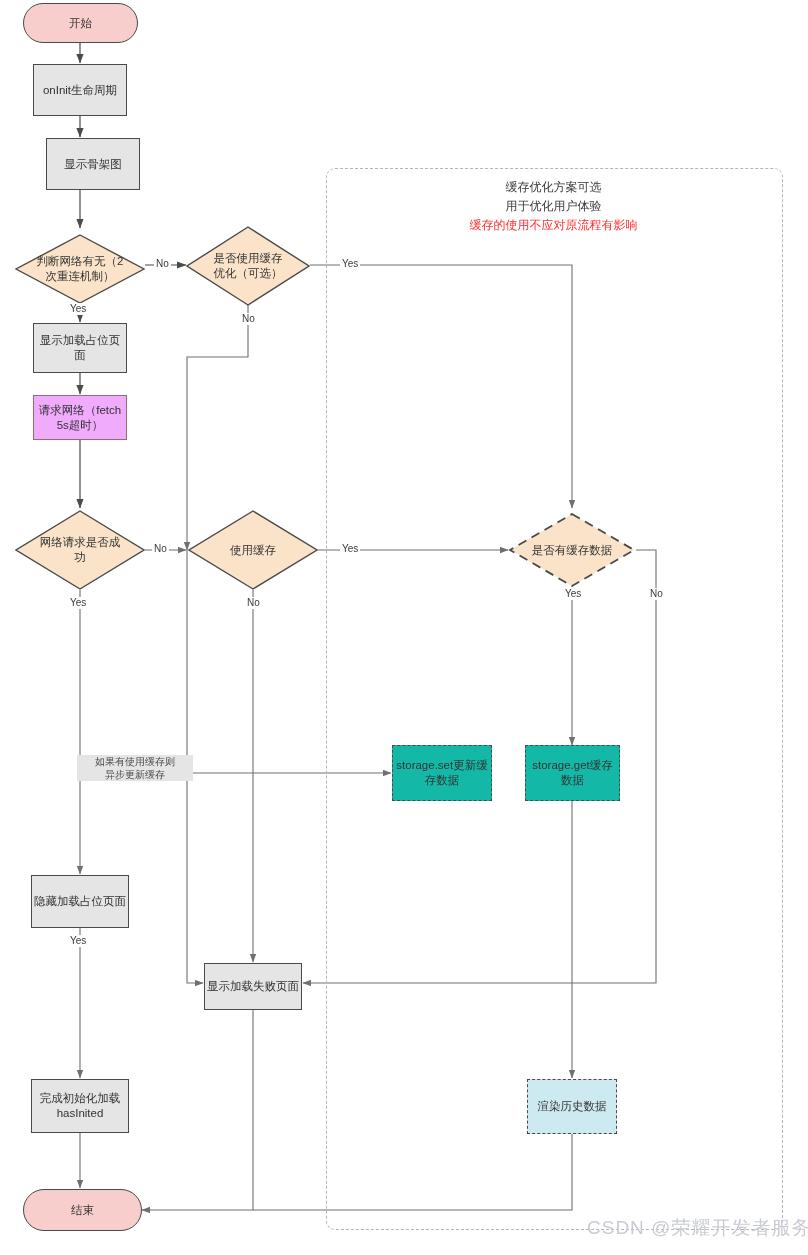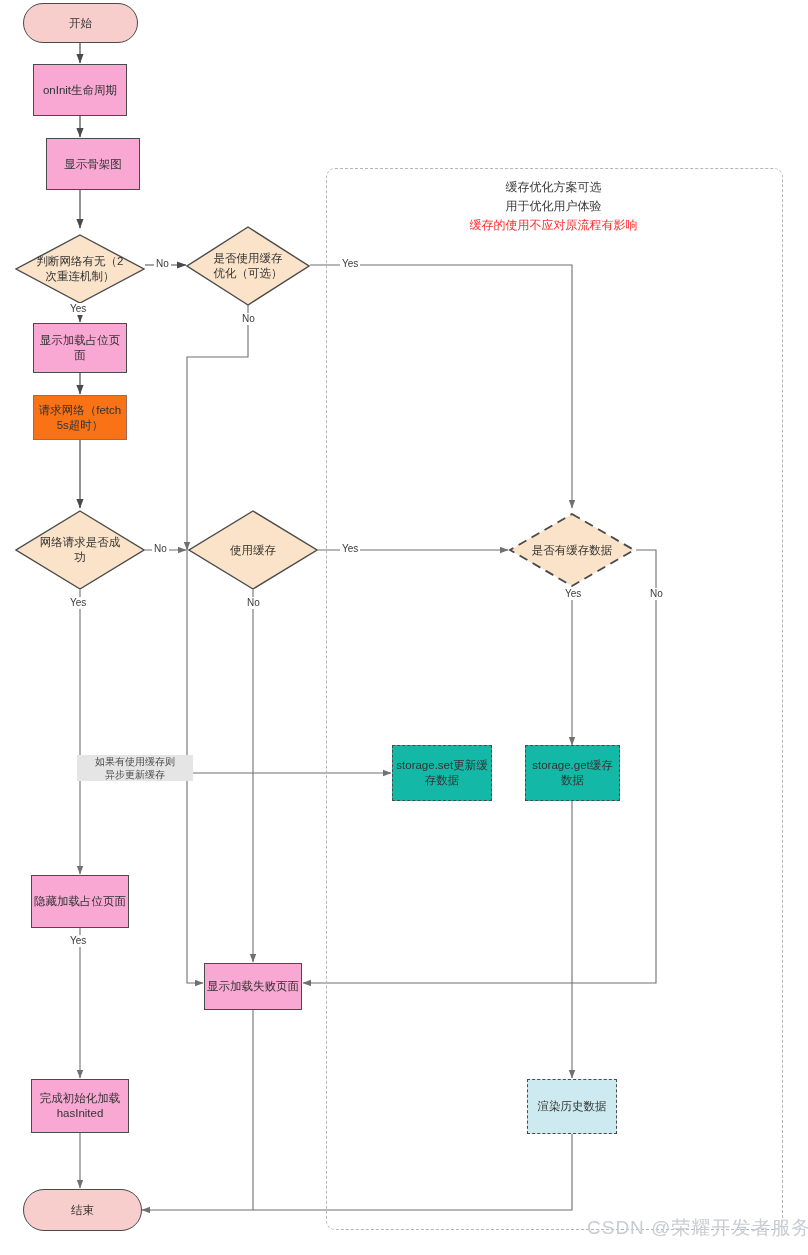--- a/index.html
+++ b/index.html
@@ -5,22 +5,22 @@
   html,body{margin:0;padding:0;background:#ffffff;}
   body{font-family:"Liberation Sans","DejaVu Sans",sans-serif;}
   #canvas{position:relative;width:808px;height:1255px;background:#fff;overflow:hidden;}
   svg#wires{position:absolute;left:0;top:0;width:808px;height:1255px;}
 
   .node{position:absolute;box-sizing:border-box;display:flex;align-items:center;
         justify-content:center;text-align:center;color:#333333;font-size:11.5px;
         line-height:15px;z-index:3;white-space:pre-line;}
 
   .pill{border:1.3px solid #4a4a4a;background:#f8cecc;border-radius:22px;}
-  .rect{border:1.3px solid #4a4a4a;background:#f9a8d4;}
-  .rect-pink{border:1.3px solid #9a6a63;background:#f97316;}
+  .rect{border:1.3px solid #4a4a4a;background:#e5e5e5;}
+  .rect-pink{border:1.3px solid #9a6a63;background:#f0abfc;}
   .rect-dash-pink{border:1.6px dashed #4a4a4a;background:#14b8a6;}
   .rect-dash-blue{border:1.6px dashed #4a4a4a;background:#cdeaf0;}
 
   .diamond{position:absolute;z-index:3;}
   .diamond .dtext{position:absolute;left:0;top:0;width:100%;height:100%;
       display:flex;align-items:center;justify-content:center;text-align:center;
       color:#333;font-size:11.5px;line-height:15px;white-space:pre-line;}
 
   .edge-label{position:absolute;font-size:10px;color:#3b3b3b;background:#fff;
       padding:0 2px;z-index:4;line-height:12px;white-space:nowrap;}

